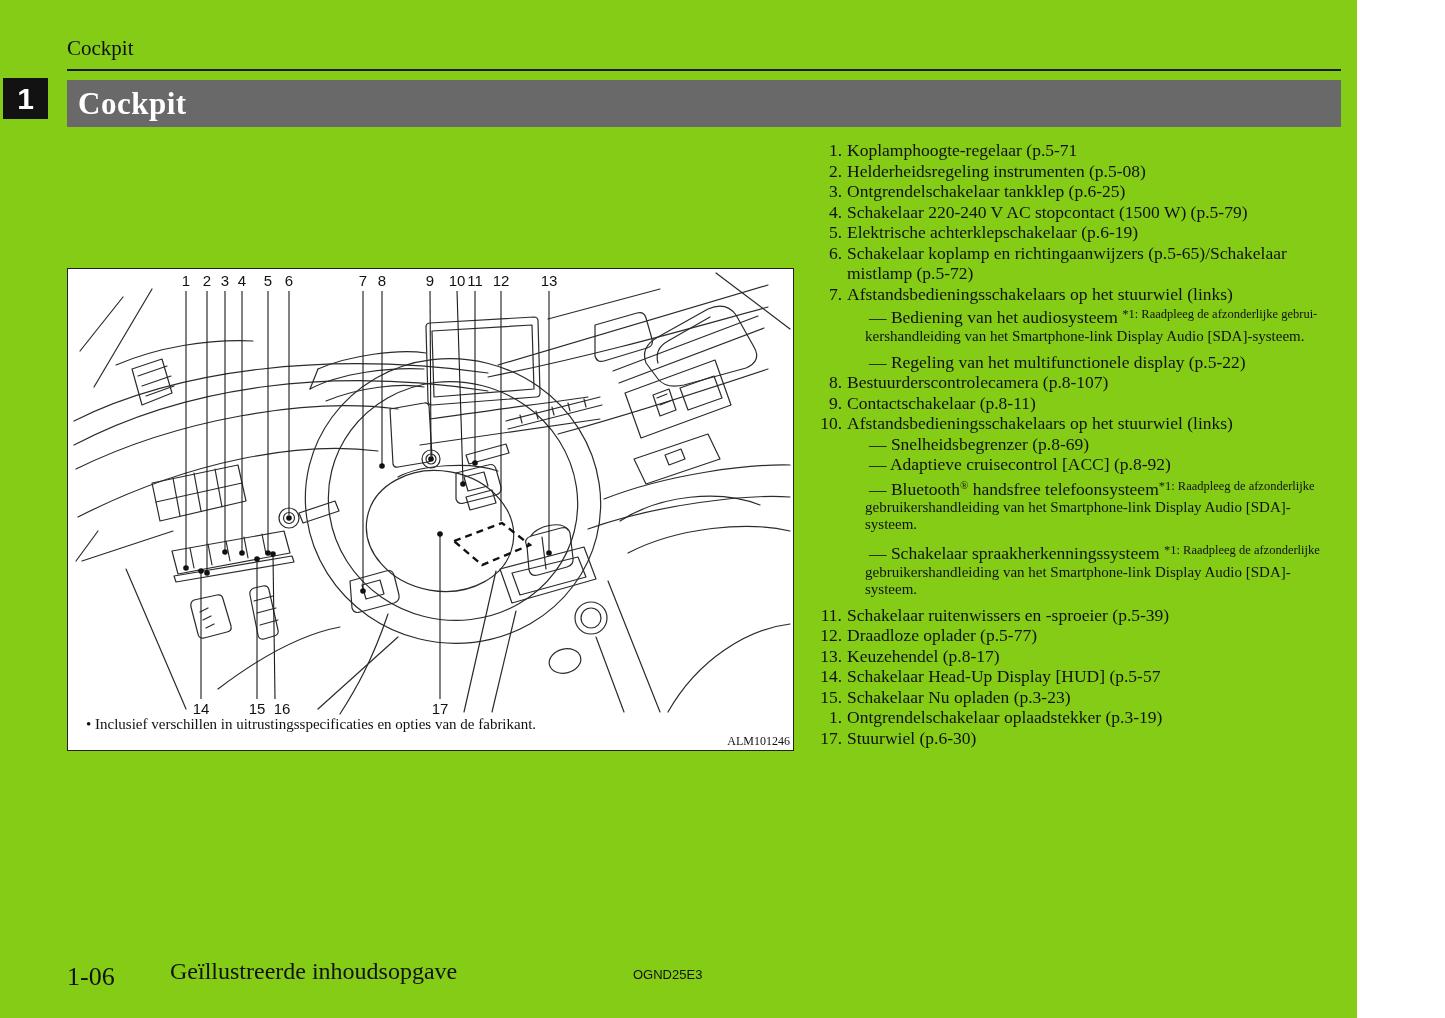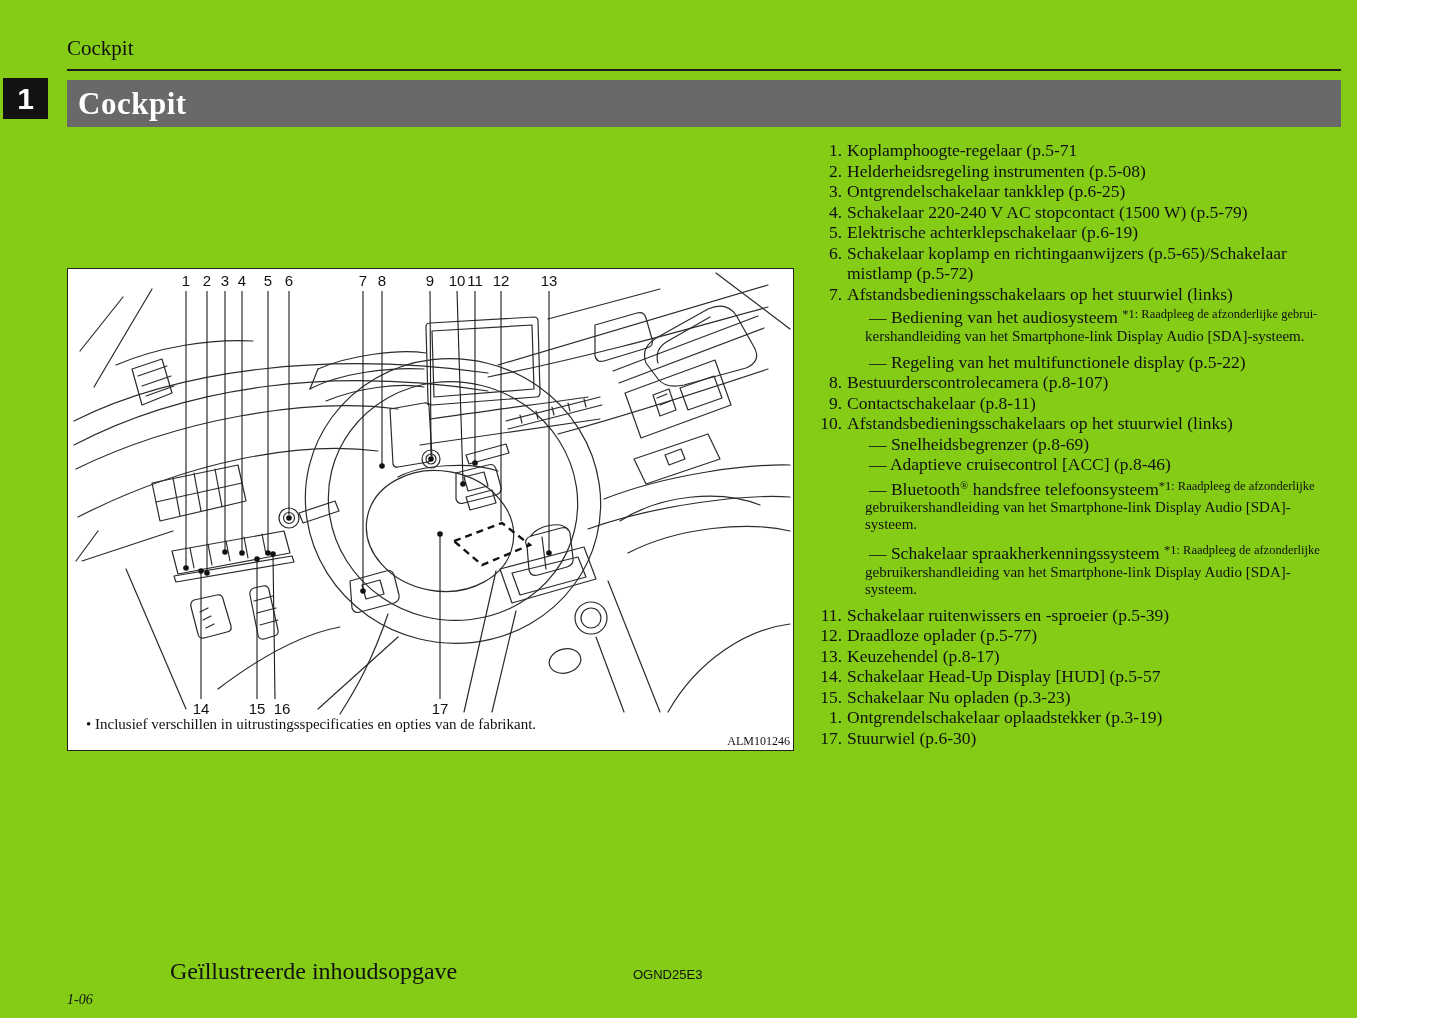--- a/index.html
+++ b/index.html
@@ -25,21 +25,21 @@
   .items { position:absolute; left:817px; top:140px; width:525px; font-size:17.5px; line-height:20.5px; }
   .item-row { display:flex; }
   .item-row .num { flex:0 0 30px; text-align:right; padding-right:5px; }
   .item-row .txt { flex:1; }
   .sub { margin-left:52px; }
   .sub.noted { margin-bottom:7px; }
   .supnote { font-size:12.5px; vertical-align:5px; }
   .cont { display:block; margin-left:-4px; font-size:15px; line-height:17px; }
   .reg { font-size:11px; vertical-align:6px; }
 
-  .footer-pageno { position:absolute; left:67px; top:992px; font-size:14px;font-style:italic; }
+  .footer-pageno { position:absolute; left:67px; top:962px; font-size:26px; }
   .footer-section { position:absolute; left:170px; top:958px; font-size:24px; }
   .footer-code { position:absolute; left:633px; top:967px; font-size:13px; font-family:"Liberation Sans", sans-serif; }
 
   .art path, .art ellipse, .art circle { fill:none; stroke:#2b2b2b; stroke-width:1.2; stroke-linejoin:round; stroke-linecap:round; }
   .leaders path { fill:none; stroke:#1a1a1a; stroke-width:1.1; }
   .dots circle { fill:#111; stroke:none; }
   .dashedbox { fill:none; stroke:#111; stroke-width:2.4; stroke-dasharray:7 5; stroke-linejoin:miter; }
   .callout-text { font-family:"Liberation Sans", sans-serif; font-size:15px; fill:#111; text-anchor:middle; }
 </style>
 </head>
@@ -262,21 +262,21 @@
       </div>
       <div class="item-row">
         <span class="num">9.</span>
         <span class="txt">Contactschakelaar (p.8-11)</span>
       </div>
       <div class="item-row">
         <span class="num">10.</span>
         <span class="txt">Afstandsbedieningsschakelaars op het stuurwiel (links)</span>
       </div>
       <div class="sub">— Snelheidsbegrenzer (p.8-69)</div>
-      <div class="sub">— Adaptieve cruisecontrol [ACC] (p.8-46)</div>
+      <div class="sub">— Adaptieve cruisecontrol [ACC] (p.8-92)</div>
       <div class="sub noted">— Bluetooth<span class="reg">®</span> handsfree telefoonsysteem<span class="supnote">*1: Raadpleeg de afzonderlijke</span><span class="cont">gebruikershandleiding van het Smartphone-link Display Audio [SDA]-systeem.</span></div>
       <div class="sub noted">— Schakelaar spraakherkenningssysteem <span class="supnote">*1: Raadpleeg de afzonderlijke</span><span class="cont">gebruikershandleiding van het Smartphone-link Display Audio [SDA]-systeem.</span></div>
       <div class="item-row">
         <span class="num">11.</span>
         <span class="txt">Schakelaar ruitenwissers en -sproeier (p.5-39)</span>
       </div>
       <div class="item-row">
         <span class="num">12.</span>
         <span class="txt">Draadloze oplader (p.5-77)</span>
       </div>

